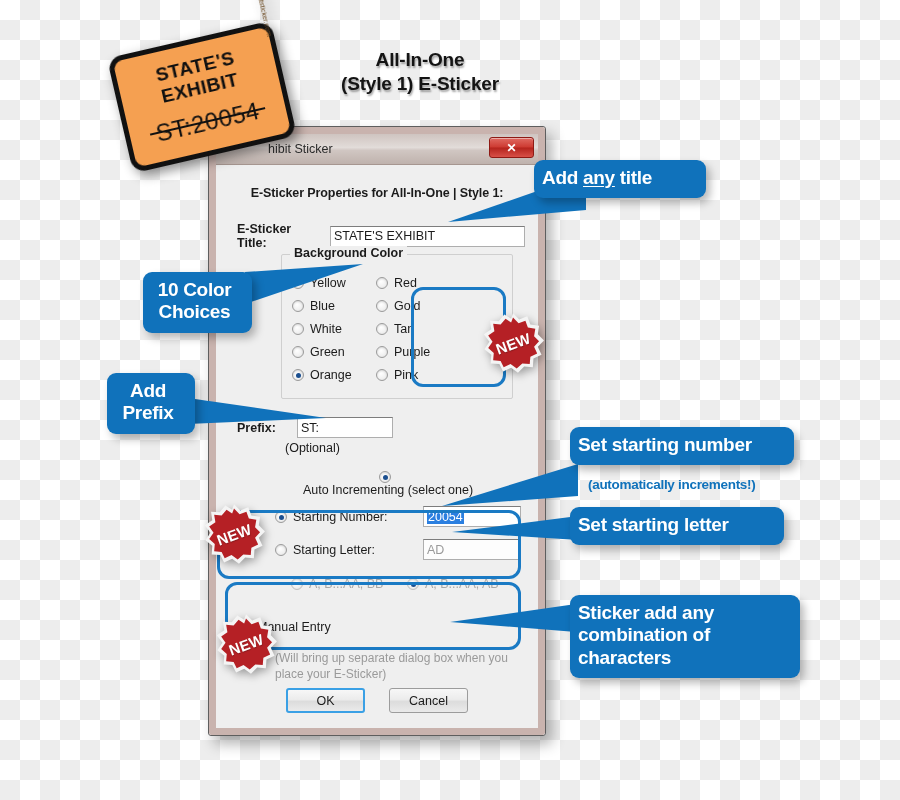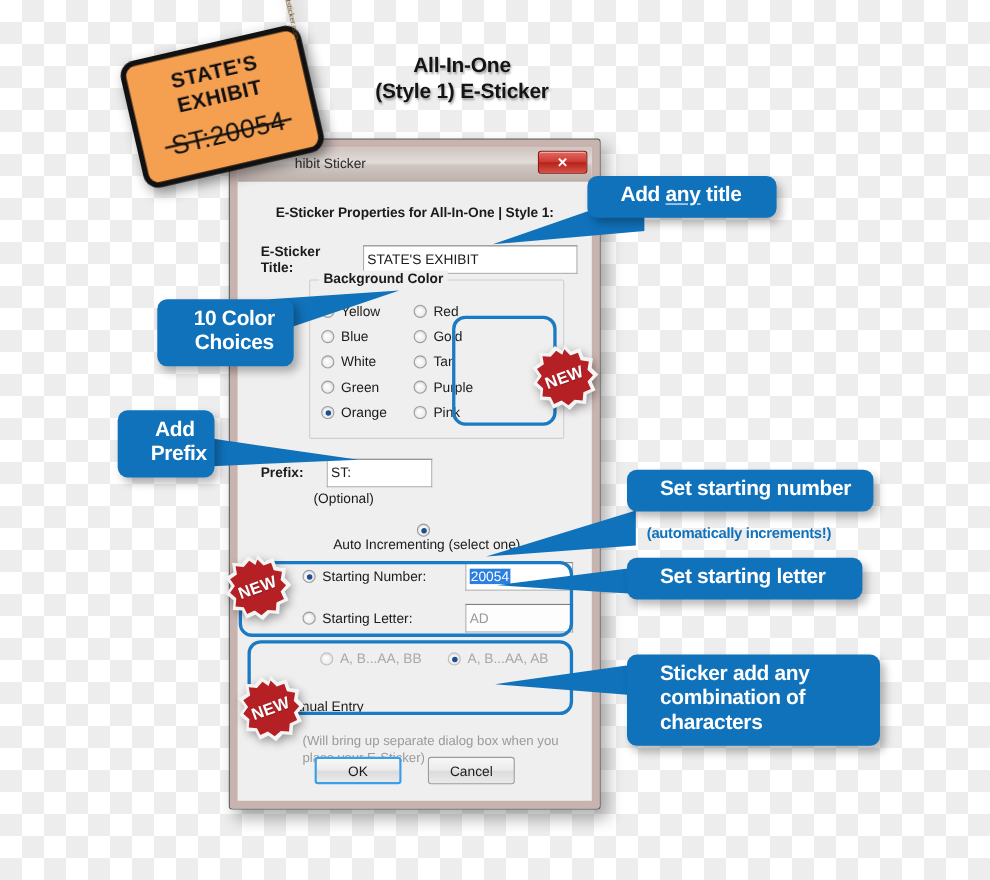--- a/index.html
+++ b/index.html
@@ -67,21 +67,21 @@
   }
 
   .row{ display:flex; align-items:center; }
   .lbl-bold{ font-weight:bold; font-size:12.5px; color:#1b1b1b; }
 
   .txtbox{
     background:#ffffff;
     border:1px solid #aeaeae;
     border-top-color:#7d7d7d;
     height:21px; font-size:12.5px; color:#1b1b1b;
-    display:flex; align-items:center; padding:12px 3px;
+    display:flex; align-items:center; padding:0 3px;
   }
   .txtbox.dim{ color:#9a9a9a; background:#fdfdfd; }
   .sel-text{ background:#2b7fe0; color:#ffffff; padding:0 1px; }
 
   
   .title-row{ margin-left:8px; margin-bottom:0; }
   .title-row .txtbox{ width:196px; margin-left:6px; }
 
   
   .groupbox{
@@ -138,21 +138,21 @@
     background:linear-gradient(to bottom,#f7f7f7 0%,#ececec 45%,#dcdcdc 55%,#eaeaea 100%);
     border:1px solid #9c9c9c; border-radius:3px;
     display:flex; align-items:center; justify-content:center; cursor:pointer;
   }
   .btn.default{ border:2px solid #3aa0e5; }
 
   
   .callout{
     position:absolute; background:#1072bb; color:#fff; border-radius:9px;
     font-weight:bold; font-size:19px; line-height:1.18;
-    padding:7px 14px 9px 30px;
+    padding:7px 14px 9px 8px;
     box-shadow: 4px 5px 8px rgba(0,0,0,0.28);
     letter-spacing:-0.3px;
   }
   .callout u{ text-decoration:underline; text-underline-offset:2px; }
   .note-blue{
     position:absolute; color:#1072bb; font-size:13.5px; font-weight:600;
     letter-spacing:-0.3px; white-space:nowrap;
   }
 
   
@@ -343,21 +343,21 @@
   <polygon points="128,4 128,28 2,20" fill="#1072bb"></polygon>
 </svg>
 <svg class="wedge" style="left:448px; top:600px;" width="130" height="40" viewBox="0 0 130 40">
   <polygon points="128,4 128,32 2,22" fill="#1072bb"></polygon>
 </svg>
 
 <div class="callout" style="left:534px; top:160px; width:172px;">
   <span>Add </span><u>any</u><span> title</span>
 </div>
 
-<div class="callout" style="left:143px; top:272px; width:124px; text-align:center;">
+<div class="callout" style="left:143px; top:272px; width:109px; text-align:center;">
   <div>10 Color</div>
   <div>Choices</div>
 </div>
 
 <div class="callout" style="left:107px; top:373px; width:88px; text-align:center;">
   <div>Add</div>
   <div>Prefix</div>
 </div>
 
 <div class="callout" style="left:570px; top:427px; width:224px;">

